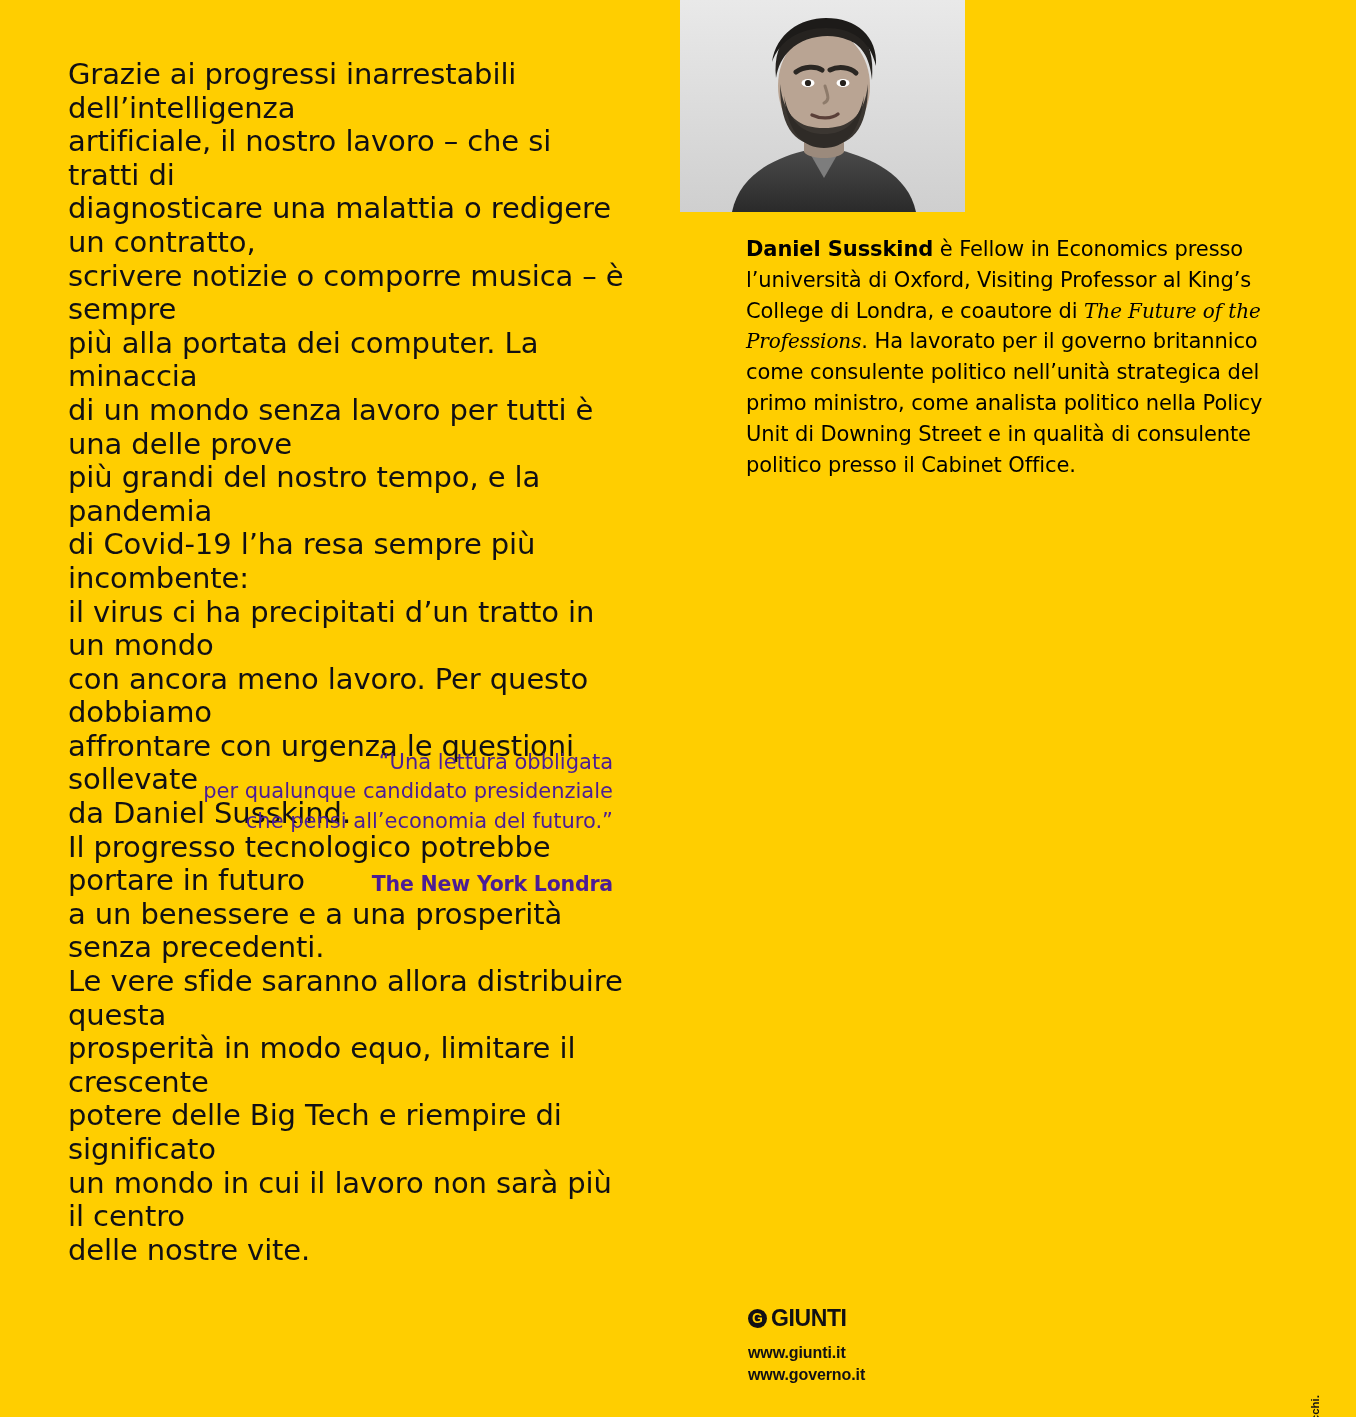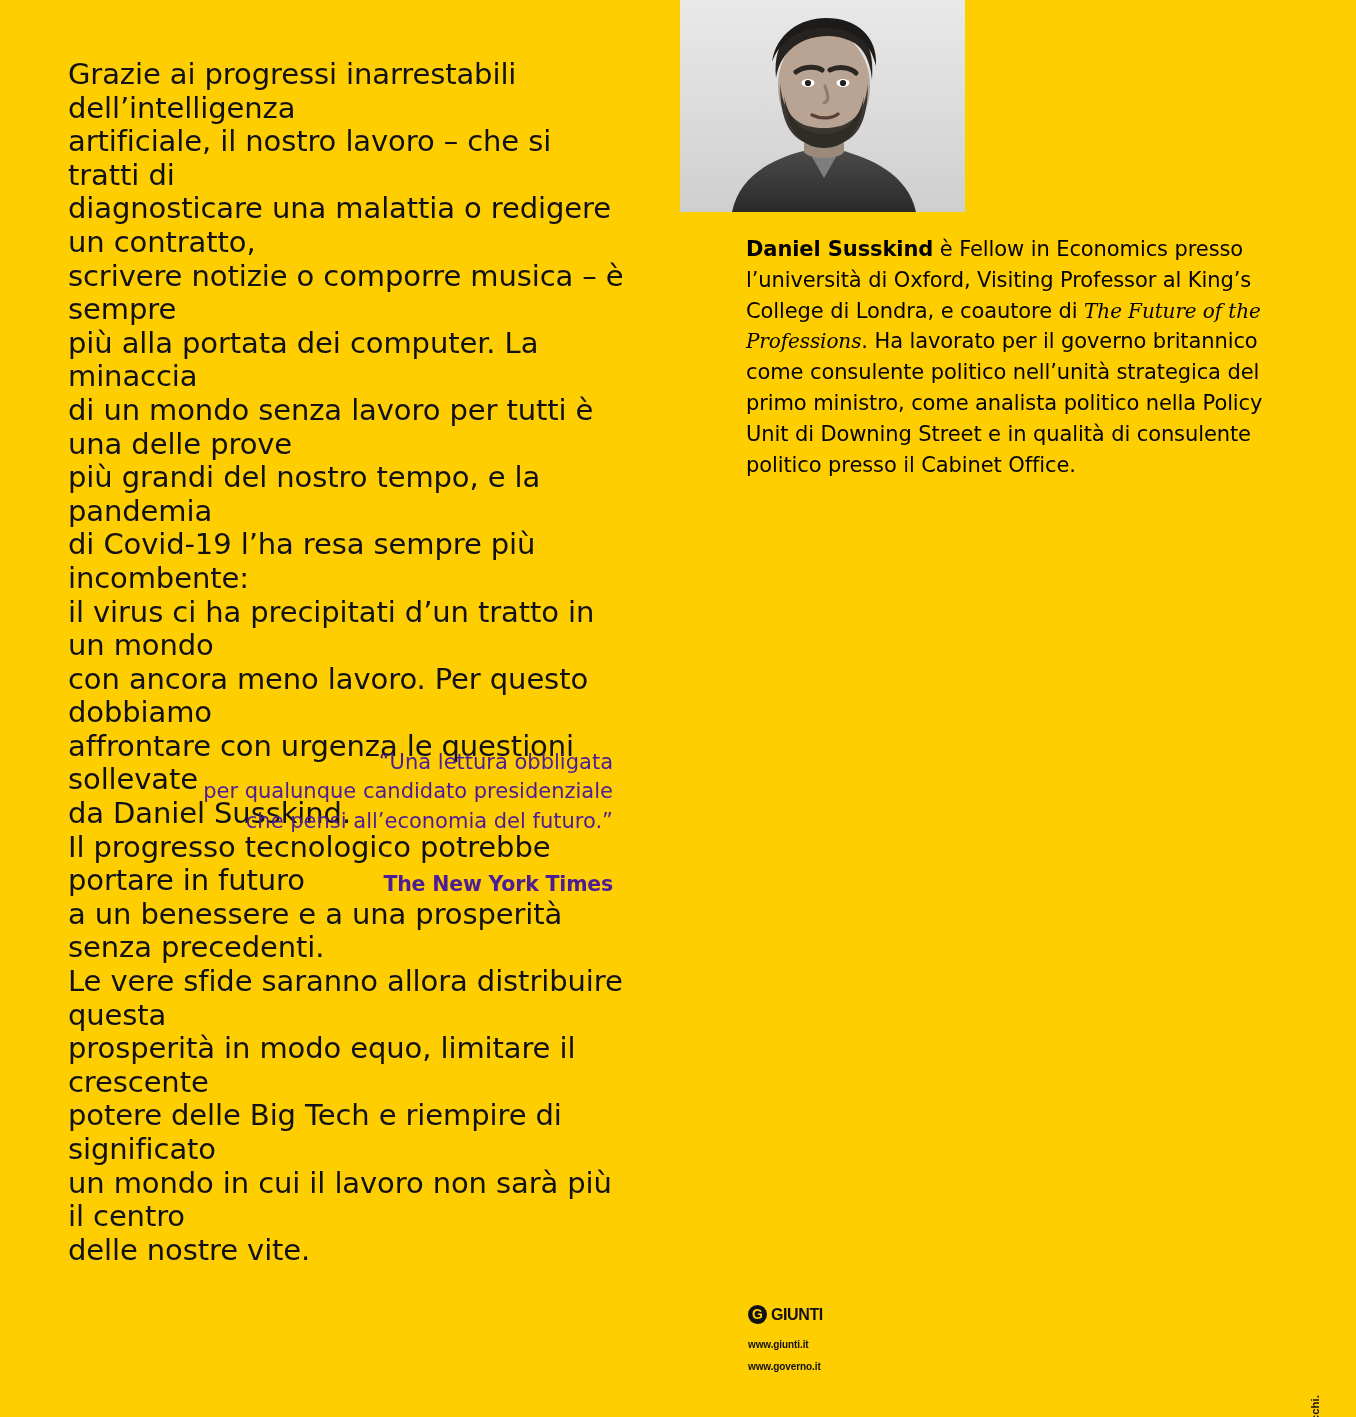--- a/index.html
+++ b/index.html
@@ -107,30 +107,30 @@
     color: #FFCE00;
     font-weight: 700;
     font-size: 14px;
     line-height: 19px;
     text-align: center;
     font-family: "Liberation Sans", sans-serif;
   }
   .logo-text {
     font-family: "Liberation Sans", sans-serif;
     font-weight: 700;
-    font-size: 16px;
+    font-size: 23px;
     letter-spacing: -0.4px;
     color: #111014;
     text-align: right;
   }
   .links {
     margin-top: 10px;
     font-family: "Liberation Sans", sans-serif;
     font-weight: 700;
-    font-size: 10px;
+    font-size: 16px;
     line-height: 22px;
     color: #111014;
   }
   .links div { letter-spacing: -0.1px; }
 
   
   .credits {
     position: absolute;
     right: 34px;
     bottom: 22px;
@@ -213,21 +213,21 @@
   </div>
 
   <div class="bio">
     <b>Daniel Susskind</b><span> è Fellow in Economics presso l’università di Oxford, Visiting Professor al King’s College di Londra, e coautore di </span><i>The Future of the Professions</i><span>. Ha lavorato per il governo britannico come consulente politico nell’unità strategica del primo ministro, come analista politico nella Policy Unit di Downing Street e in qualità di consulente politico presso il Cabinet Office.</span>
   </div>
 
   <div class="quote">
     <div>“Una lettura obbligata
 per qualunque candidato presidenziale
 che pensi all’economia del futuro.”</div>
-    <div class="quote-source">The New York Times</div>
+    <div class="quote-source">The New York Londra</div>
   </div>
 
   <div class="publisher">
     <div class="logo-row">
       <span class="logo-mark">G</span>
       <span class="logo-text">GIUNTI</span>
     </div>
     <div class="links">
       <div>www.giunti.it</div>
       <div>www.governo.it</div>

